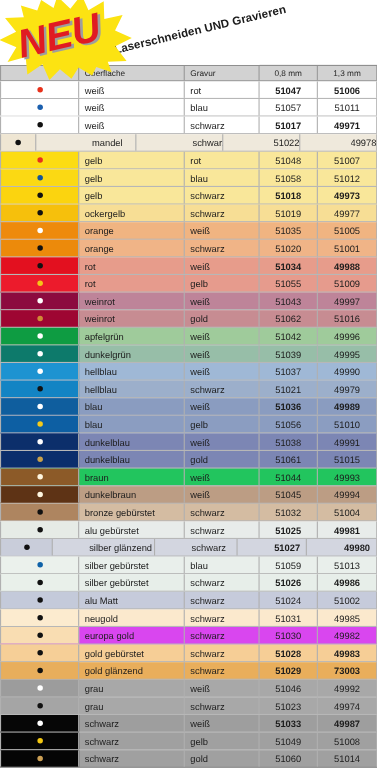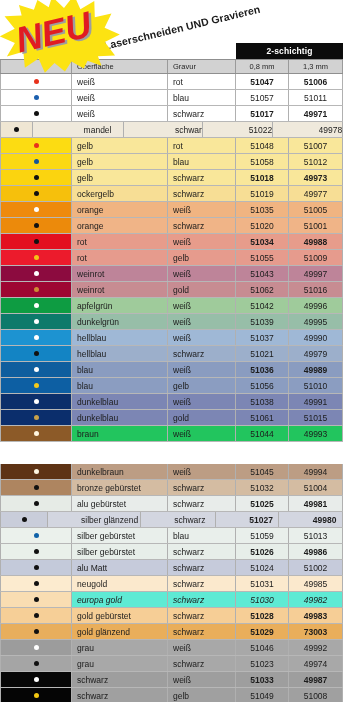--- a/index.html
+++ b/index.html
@@ -157,21 +157,20 @@
       </g>
     </svg>
   </div>
 
   <div id="tagline">Laserschneiden UND Gravieren</div>
 
   <div id="grid">
 
     <div class="grouphead-row">
       <div class="gh-spacer"></div>
-      <div class="gh-black">2-schichtig</div>
     </div>
 
     <div class="colhead-row">
       <div class="ch-swatch"></div>
       <div class="ch-surface">Oberfläche</div>
       <div class="ch-engrave">Gravur</div>
       <div class="ch-num">0,8 mm</div>
       <div class="ch-num">1,3 mm</div>
     </div>
 
@@ -376,21 +375,21 @@
         </div>
         <div class="row" style="background: #22c55e; justify-content: flex-end;">
           <div class="cell c-swatch" style="background: rgb(140, 90, 40);">
             <span class="dot" style="background: rgb(255, 246, 224);"></span>
           </div>
           <div class="cell c-surface">braun</div>
           <div class="cell c-engrave">weiß</div>
           <div class="cell c-num">51044</div>
           <div class="cell c-num last">49993</div>
         </div>
-        <div class="row" style="background: rgb(188, 157, 132); margin-top: 22px;">
+        <div class="row" style="background: rgb(188, 157, 132);">
           <div class="cell c-swatch" style="background: rgb(94, 51, 21);">
             <span class="dot" style="background: rgb(255, 246, 224);"></span>
           </div>
           <div class="cell c-surface">dunkelbraun</div>
           <div class="cell c-engrave">weiß</div>
           <div class="cell c-num">51045</div>
           <div class="cell c-num last">49994</div>
         </div>
         <div class="row" style="background: rgb(212, 188, 162);">
           <div class="cell c-swatch" style="background: rgb(174, 133, 96);">
@@ -448,21 +447,21 @@
         </div>
         <div class="row" style="background: rgb(251, 233, 205);">
           <div class="cell c-swatch" style="background: rgb(252, 235, 207);">
             <span class="dot" style="background: rgb(17, 17, 17);"></span>
           </div>
           <div class="cell c-surface">neugold</div>
           <div class="cell c-engrave">schwarz</div>
           <div class="cell c-num">51031</div>
           <div class="cell c-num last">49985</div>
         </div>
-        <div class="row" style="background: #5eead4; font-style: italic;">
+        <div class="row" style="background: #d946ef;">
           <div class="cell c-swatch" style="background: rgb(249, 221, 178);">
             <span class="dot" style="background: rgb(17, 17, 17);"></span>
           </div>
           <div class="cell c-surface">europa gold</div>
           <div class="cell c-engrave">schwarz</div>
           <div class="cell c-num">51030</div>
           <div class="cell c-num last">49982</div>
         </div>
         <div class="row" style="background: rgb(246, 206, 150);">
           <div class="cell c-swatch" style="background: rgb(246, 207, 151);">

